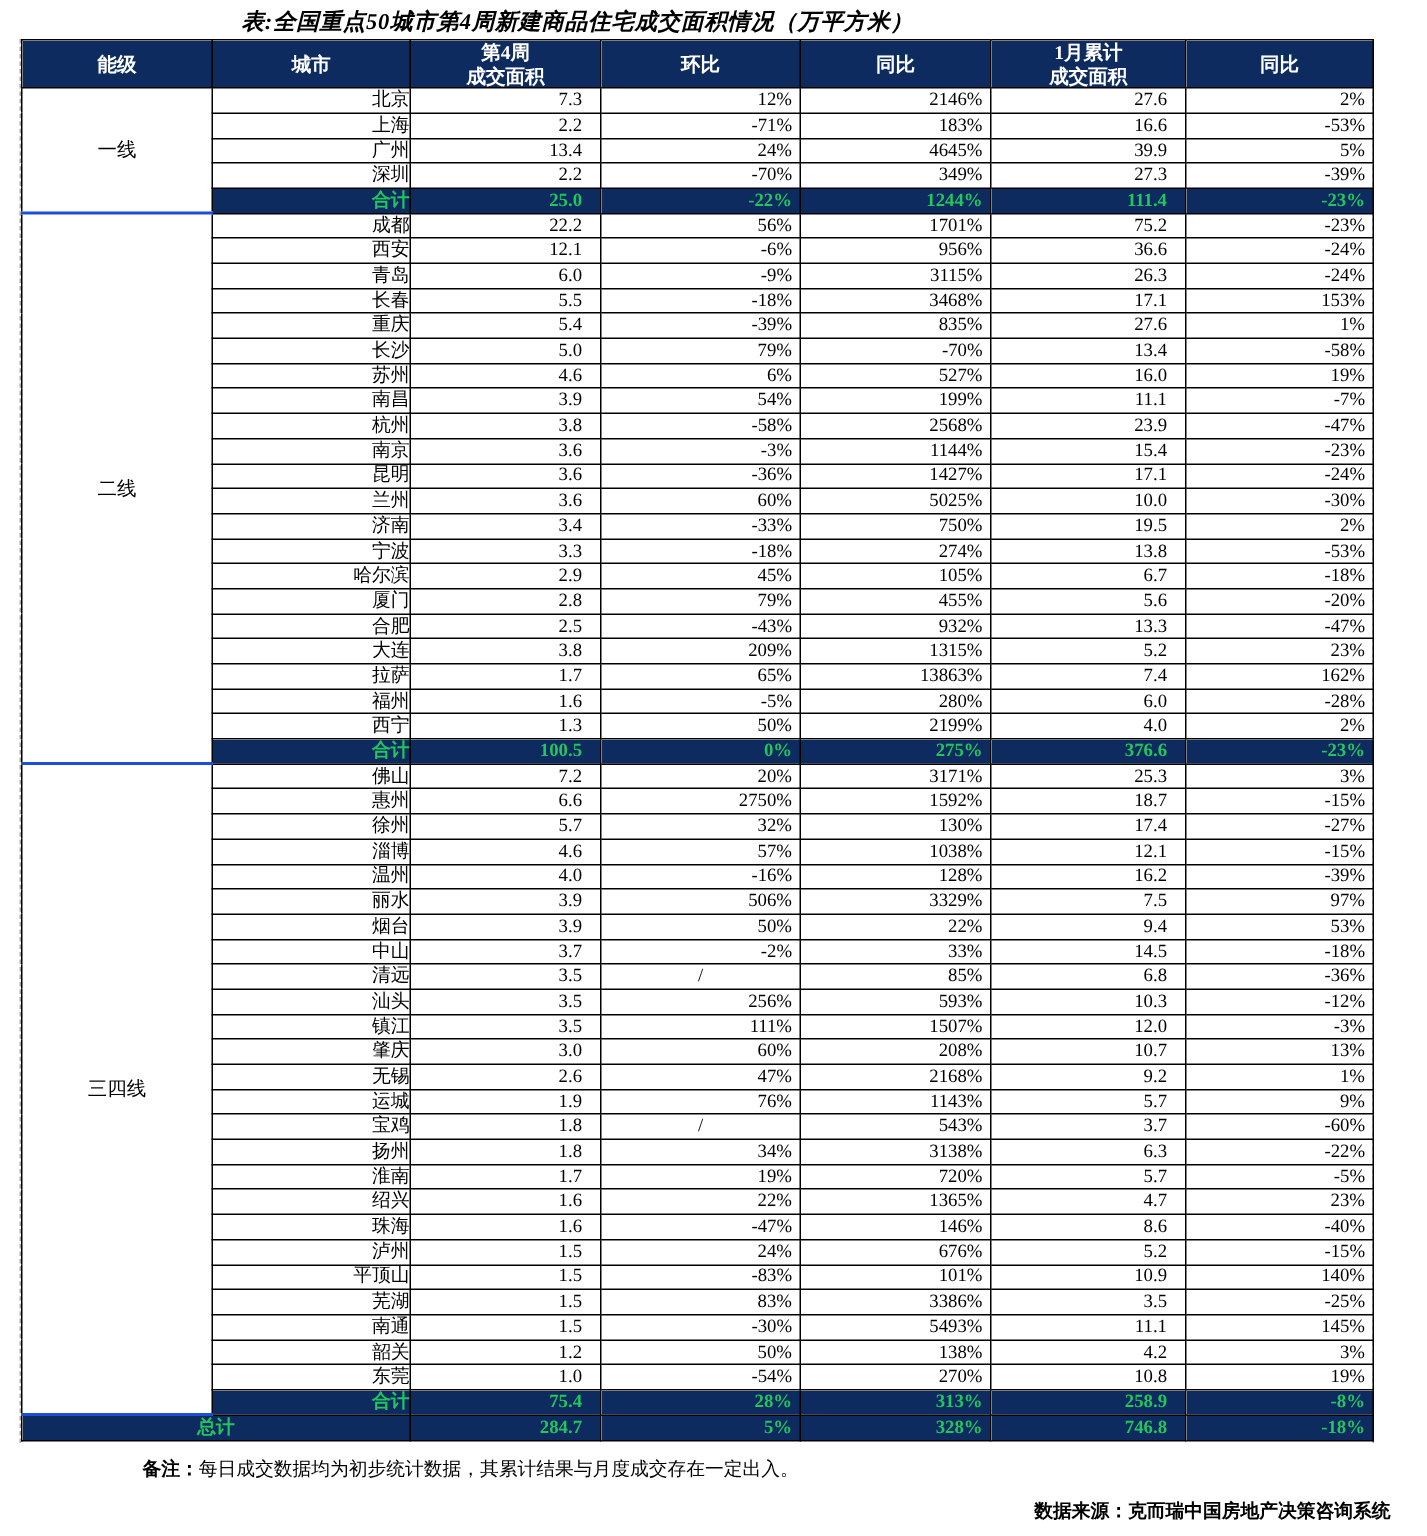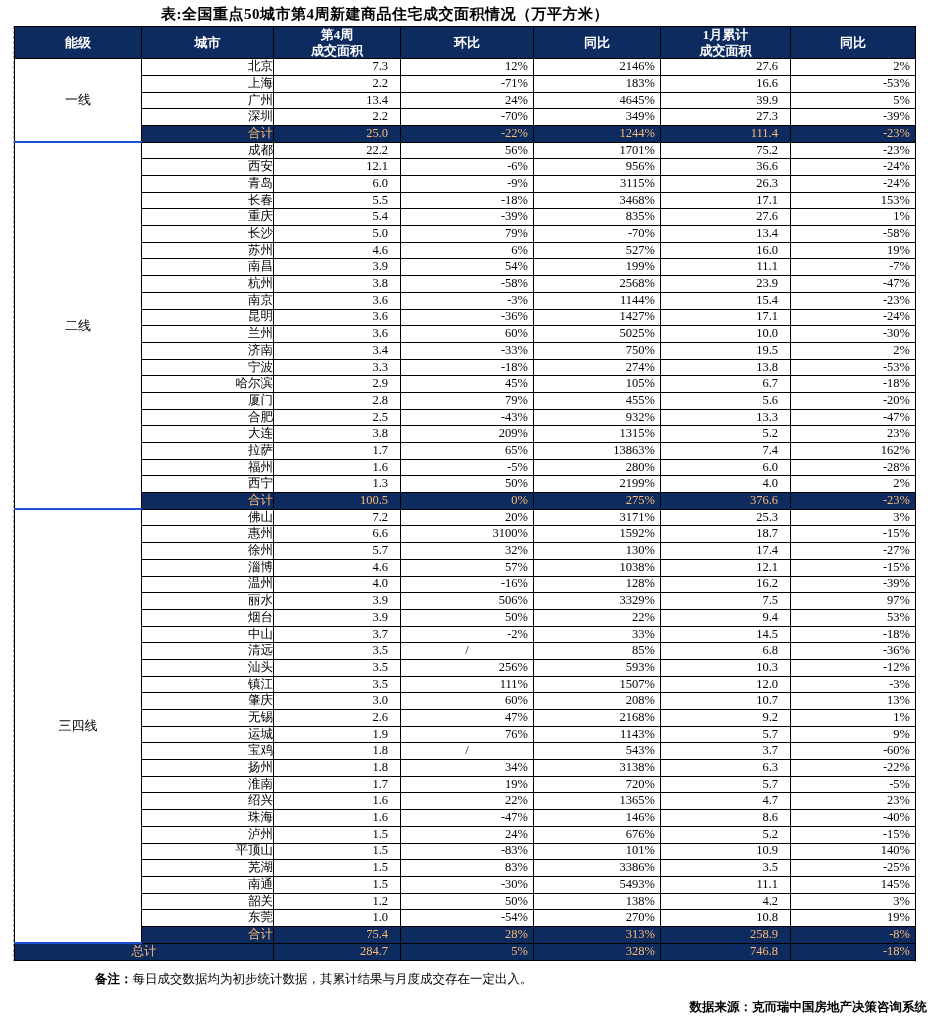--- a/index.html
+++ b/index.html
@@ -2,21 +2,21 @@
 <html style="--navy: #0d2b5e;"><head>
 <meta charset="utf-8">
 <style>
   html,body{margin:0;padding:0;}
   body{
     width:951px;height:1024px;background:#ffffff;position:relative;
     font-family:"Liberation Serif","DejaVu Serif",serif;color:#000;
   }
   .title{
     position:absolute;top:5px;left:0;width:770px;text-align:center;
-    font-weight:bold;font-size:15px;letter-spacing:0.5px;
+    font-weight:bold;font-size:15px;letter-spacing:0.5px;font-style:italic;
   }
   table{
     position:absolute;top:26px;left:14px;width:901px;
     border-collapse:collapse;table-layout:fixed;
   }
   th,td{
     border:1px solid #000;padding:0;overflow:hidden;white-space:nowrap;
     font-size:12.5px;line-height:1.1;vertical-align:middle;
   }
   thead th{
@@ -25,21 +25,21 @@
   }
   tbody td{height:15.7px;}
   .tier-cell{
     text-align:center;font-size:13px;background:#fff;
     border-bottom:2px solid #1d4ed8;
   }
   .city{text-align:right;padding-left:4px;}
   .num{text-align:right;padding-right:12px;}
   .pct{text-align:right;padding-right:5px;}
   .slash{text-align:center;padding-right:0;padding-left:0;}
-  .total-row td{background:var(--navy,#0d2b5e);color:#fdba74;font-weight:normal;}
+  .total-row td{background:var(--navy,#0d2b5e);color:#22c55e;font-weight:bold;}
   .grand-label{text-align:center;}
   .page-dash{
     position:absolute;top:26px;height:936px;width:0;
     border-left:1px dashed #aaa;
   }
   .dash-left{left:13px;}
   .dash-right{left:915px;}
   .footnote{
     position:absolute;left:95px;top:971px;font-size:12.5px;font-family:Liberation Mono, monospace;
   }
@@ -303,21 +303,21 @@
         <td class="city">佛山</td>
         <td class="num">7.2</td>
         <td class="pct">20%</td>
         <td class="pct">3171%</td>
         <td class="num">25.3</td>
         <td class="pct">3%</td>
       </tr>
       <tr>
         <td class="city">惠州</td>
         <td class="num">6.6</td>
-        <td class="pct">3100%</td>
+        <td class="pct">2750%</td>
         <td class="pct">1592%</td>
         <td class="num">18.7</td>
         <td class="pct">-15%</td>
       </tr>
       <tr>
         <td class="city">徐州</td>
         <td class="num">5.7</td>
         <td class="pct">32%</td>
         <td class="pct">130%</td>
         <td class="num">17.4</td>

